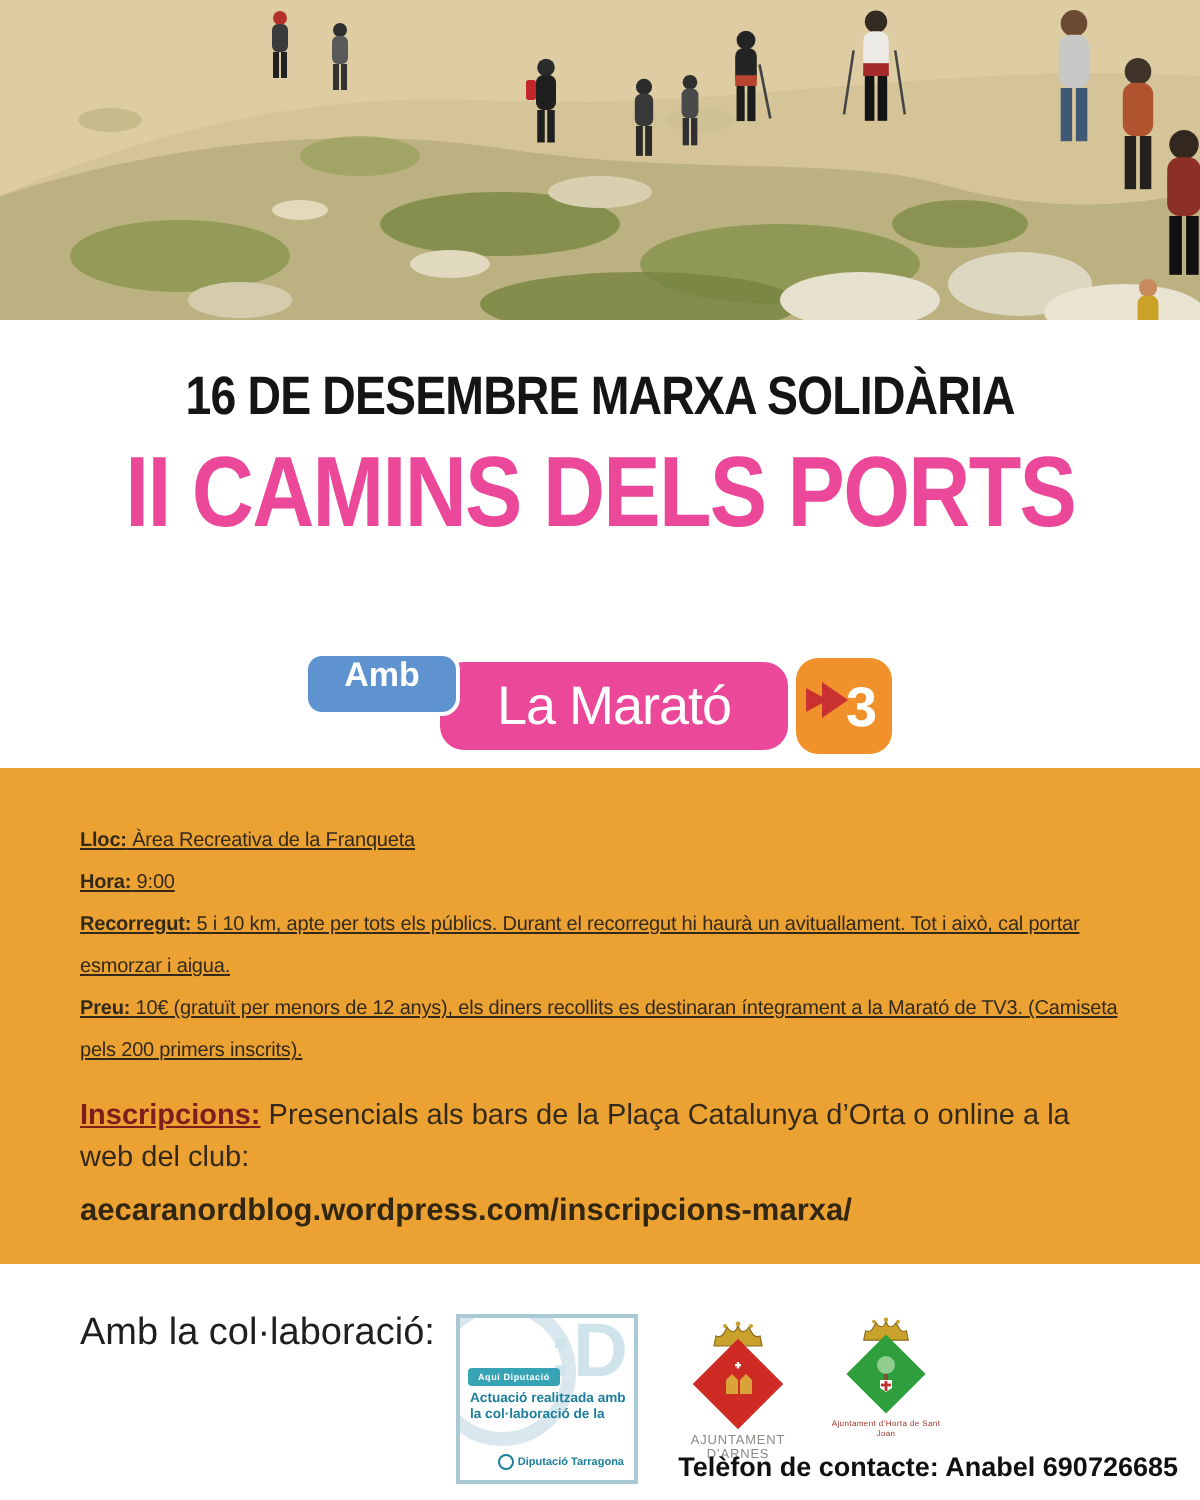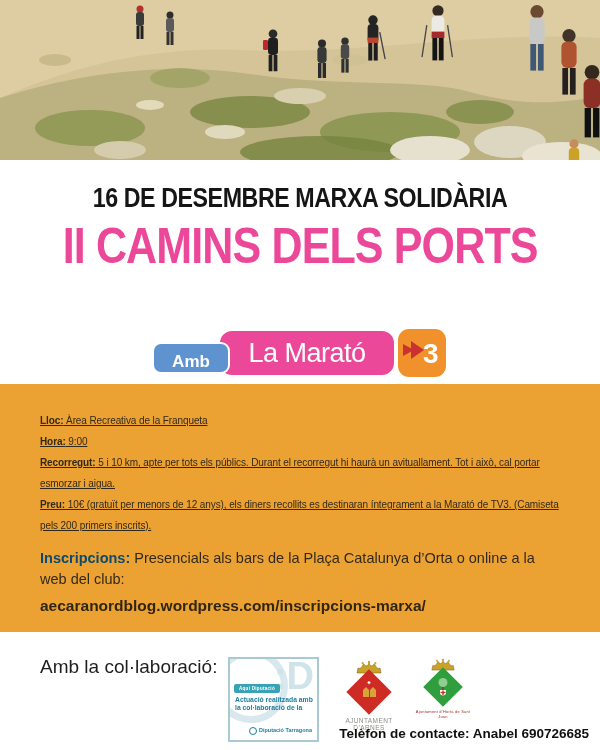--- a/index.html
+++ b/index.html
@@ -8,35 +8,35 @@
   .hero{position:absolute;top:0;left:0;width:600px;height:160px;}
   .hero svg{display:block;width:100%;height:100%;}
   .centerline{position:absolute;left:0;width:100%;text-align:center;white-space:nowrap;}
   .cond{display:inline-block;transform:scaleX(.86);transform-origin:center;}
   .date-line{top:183px;font-size:27px;font-weight:bold;color:#151515;letter-spacing:-.5px;}
   .main-title{top:217px;font-size:50px;font-weight:bold;color:#ec4899;letter-spacing:-1px;}
   .organizer{top:289px;font-size:23px;font-weight:bold;color:#1a1a1a;letter-spacing:-.5px;}
   
   .marato{position:absolute;top:326px;left:50%;transform:translateX(-50%);width:292px;height:54px;}
   .amb-badge{position:absolute;left:0;top:2px;width:74px;height:28px;background:#5E93CF;
-             border-radius:7px;box-shadow:0 0 0 2px #fff;display:flex;align-items:flex-end;
-             justify-content:center;color:#fff;font-weight:bold;font-size:17px;z-index:2;margin-top:16px;}
+             border-radius:7px;box-shadow:0 0 0 2px #fff;display:flex;align-items:flex-start;
+             justify-content:center;color:#fff;font-weight:bold;font-size:17px;z-index:2;}
   .pill{position:absolute;left:63px;top:2px;width:180px;height:50px;background:#ec4899;
         border:3px solid #fff;border-radius:15px;box-sizing:border-box;display:flex;
         align-items:center;justify-content:center;color:#fff;font-weight:normal;font-size:27px;
         letter-spacing:-.5px;z-index:1;}
   .tv3{position:absolute;right:0;top:3px;width:48px;height:48px;background:#F0912B;
        border-radius:11px;display:flex;align-items:center;justify-content:center;}
   .tv3 svg{width:40px;height:34px;}
   
   .panel{position:absolute;top:384px;left:0;width:600px;height:248px;background:#ECA232;color:#33291A;}
   .details{padding:26px 40px 0 40px;font-size:10px;line-height:21px;letter-spacing:-.1px;text-decoration:underline;}
   .details .b, .inscr .lbl{font-weight:bold;}
   .inscr{padding:12px 40px 0 40px;font-size:14.5px;line-height:21px;}
-  .inscr .lbl{color:#0c4a6e;}
+  .inscr .lbl{color:#7f1d1d;text-decoration:underline;}
   .club-url{margin-top:5px;font-weight:bold;font-size:15.5px;color:#312612;}
   
   .collab-heading{position:absolute;left:40px;top:656px;font-size:19px;color:#1f1f1f;}
   .dip{position:absolute;left:228px;top:657px;width:91px;height:85px;background:#fff;
        border:2px solid #A9CAD4;box-sizing:border-box;overflow:hidden;}
   .dip .wm{position:absolute;right:3px;top:-4px;font-size:38px;font-weight:bold;color:#CFE3EB;}
   .dip .arc{position:absolute;left:-16px;top:-10px;width:60px;height:60px;border:7px solid #D9E8EE;
             border-radius:50%;}
   .dip .tag{position:absolute;left:4px;top:25px;background:#38A3B5;color:#fff;font-size:4.5px;
             font-weight:bold;padding:2px 5px;border-radius:2px;letter-spacing:.3px;}

